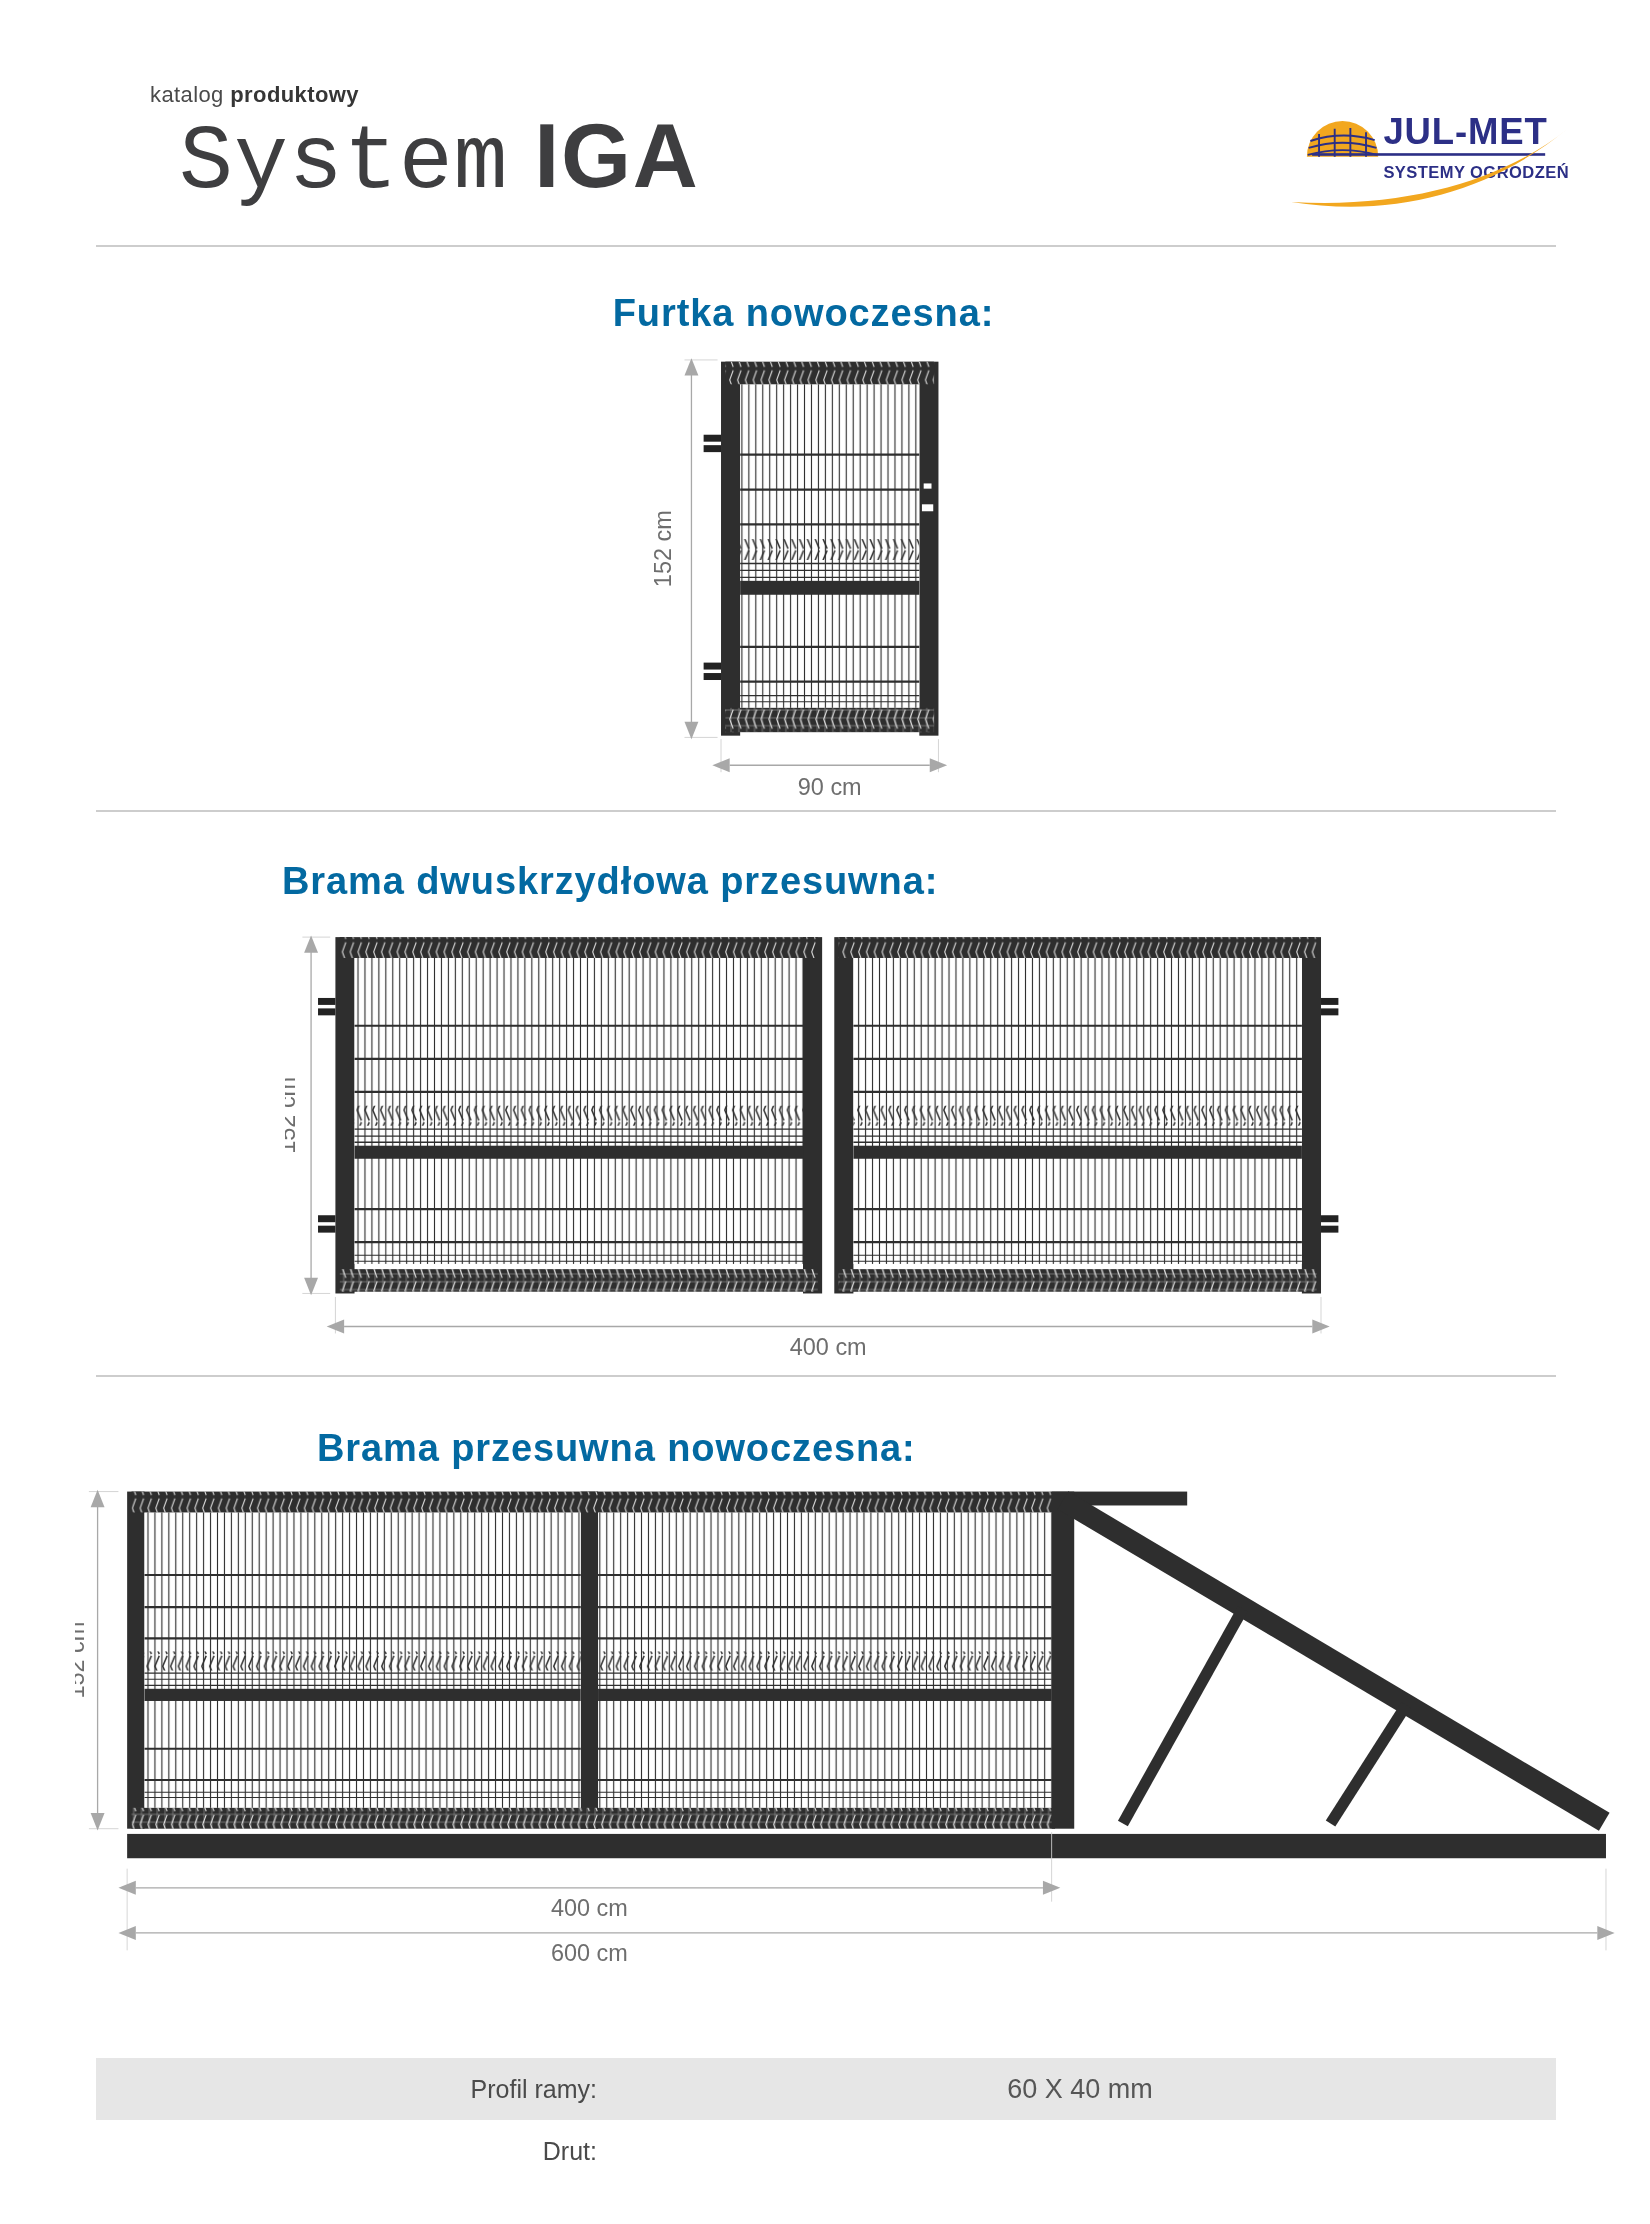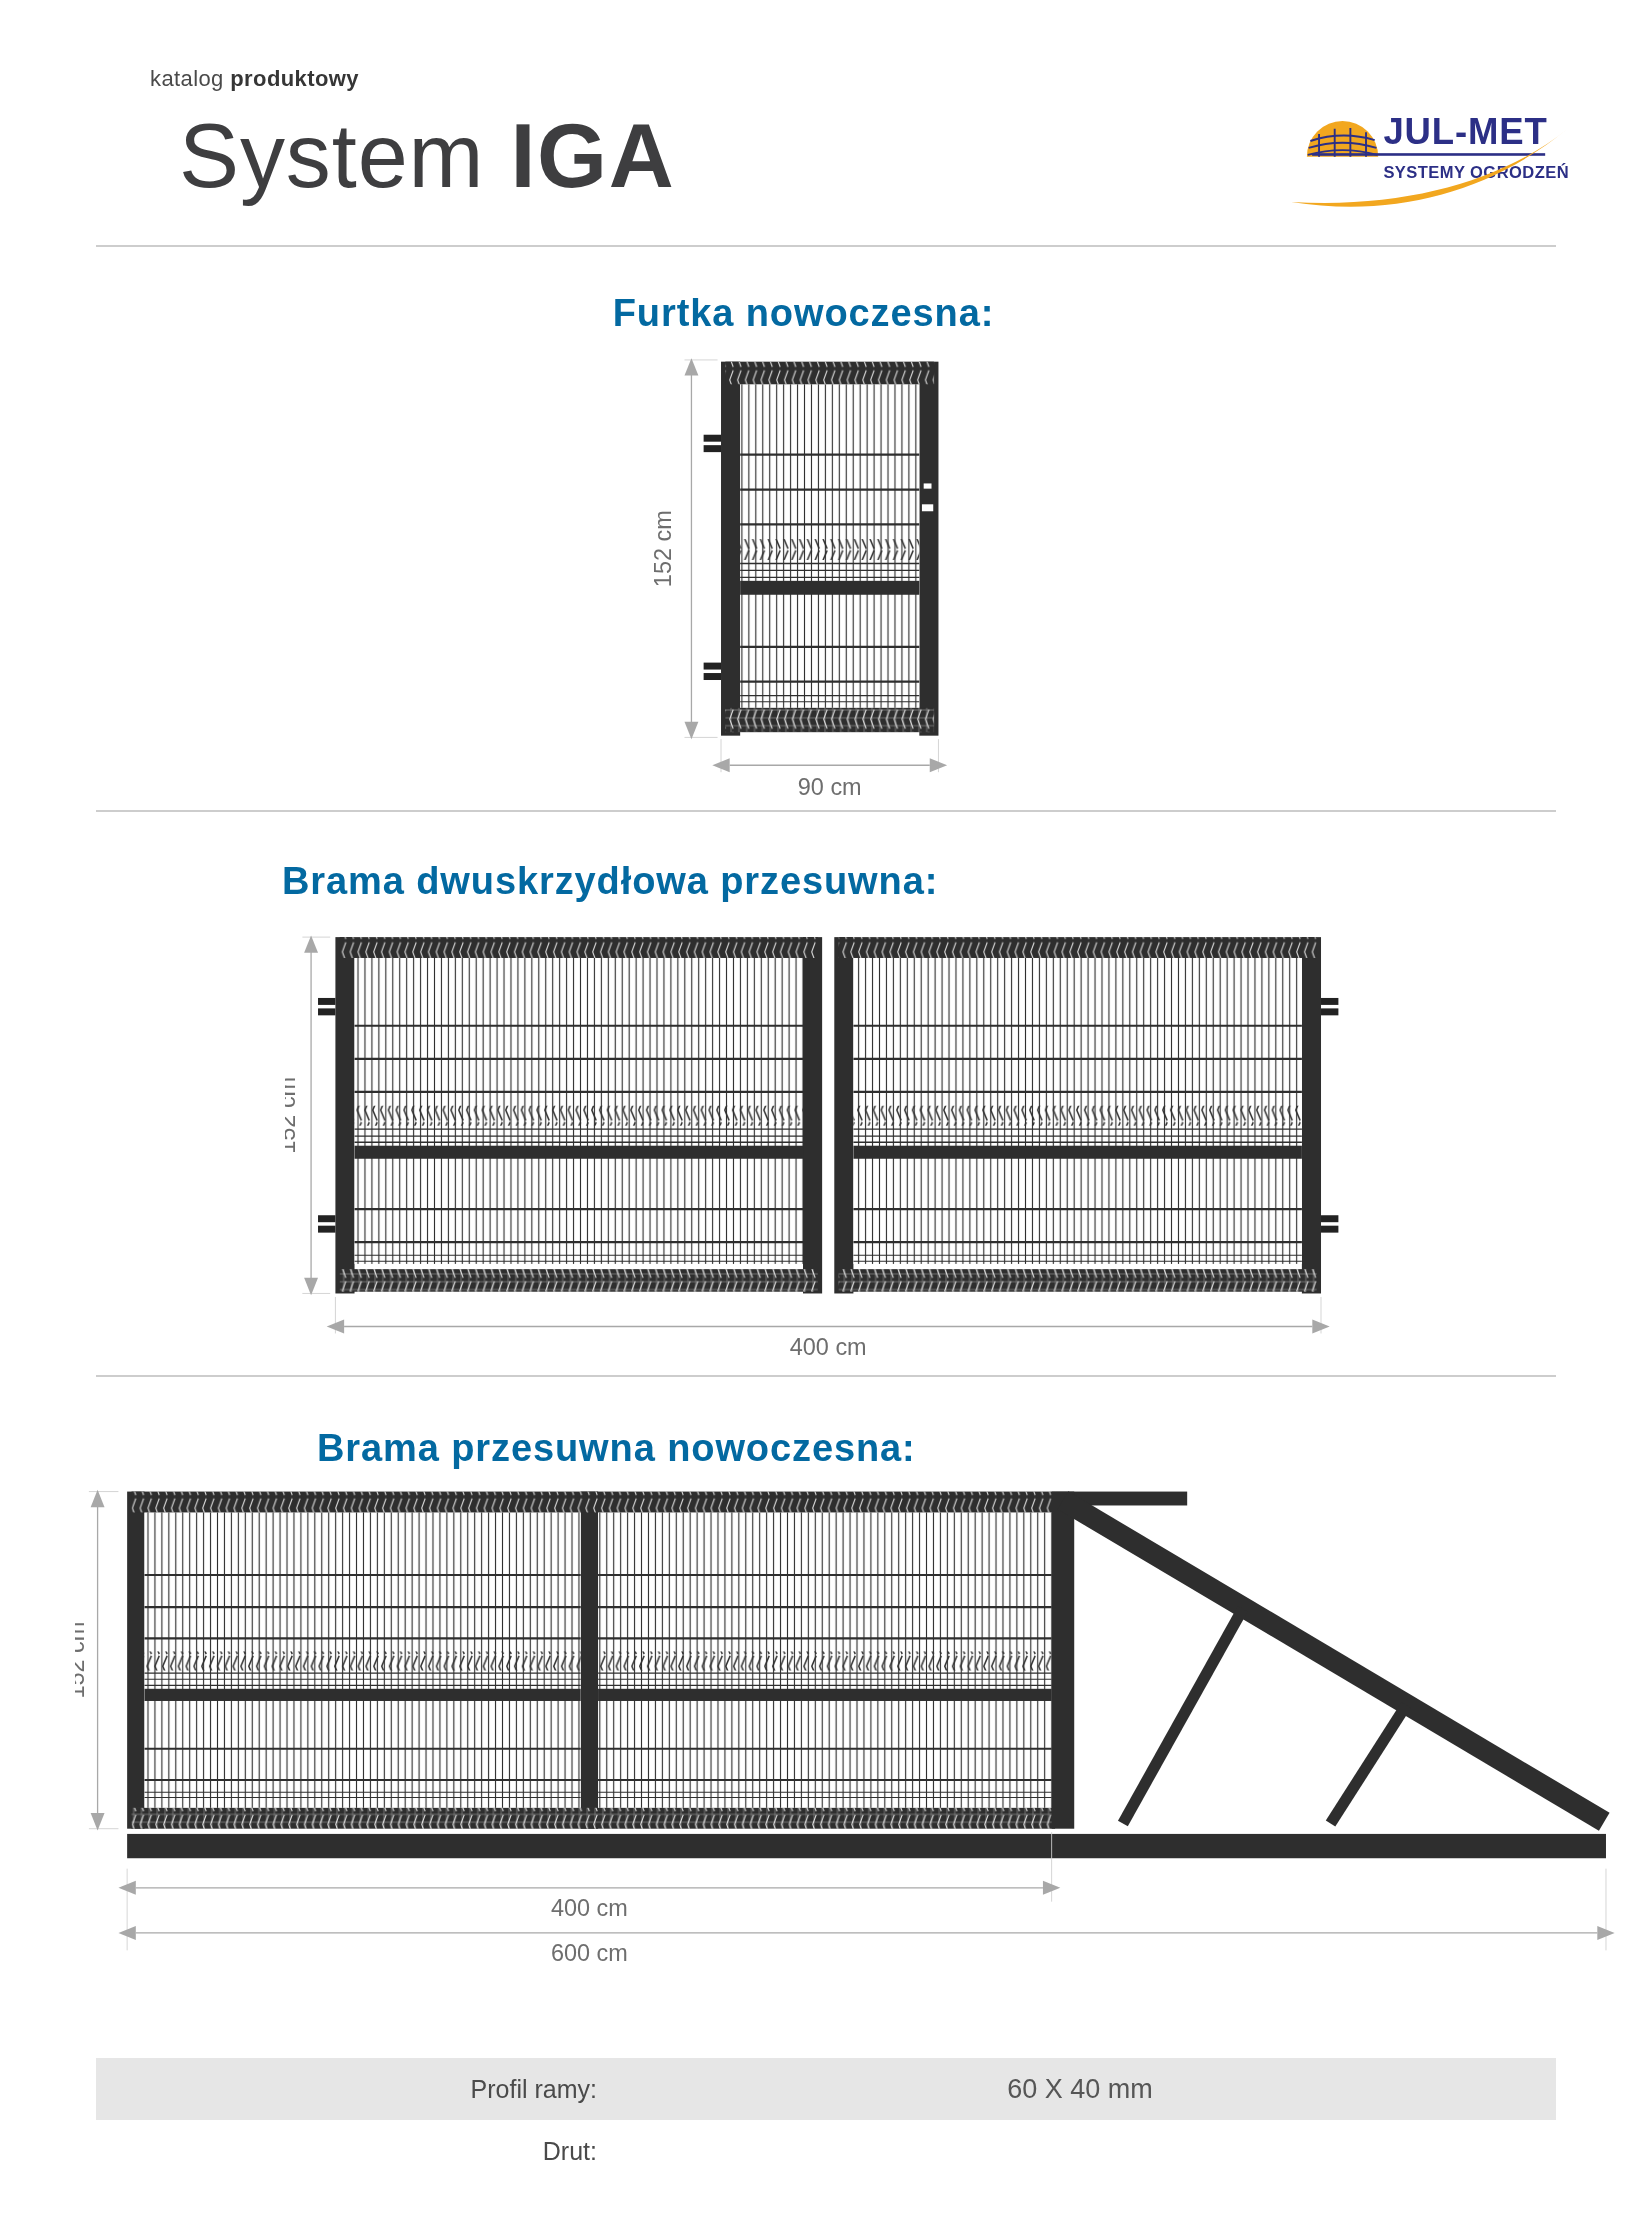--- a/index.html
+++ b/index.html
@@ -2,21 +2,21 @@
 <html style="font-size:14px"><head>
 <meta charset="utf-8">
 <style>
   html,body{margin:0;padding:0;background:#ffffff;}
   .page{position:relative;width:1650px;height:2225px;background:#ffffff;overflow:hidden;
         font-family:"Liberation Sans","DejaVu Sans",sans-serif;}
   .abs{position:absolute;}
   .kicker{font-size:22px;color:#4a4a4a;letter-spacing:0.4px;}
   .kicker b{color:#363636;}
   .big-title{font-size:90px;line-height:1;color:#3e3e40;letter-spacing:0.9px;white-space:nowrap;}
-  .big-title .light{font-weight:300;}
+  .big-title .light{font-weight:300;font-family:Liberation Mono, monospace;}
   .big-title .heavy{font-weight:800;letter-spacing:1.7px;}
   .divider{height:1.7px;background:#cdcdcd;}
   .sec-title{font-size:38px;font-weight:700;color:#0369a1;letter-spacing:0.9px;white-space:nowrap;}
   .sec-title-center{text-align:center;}
   .tech-title{font-size:40px;color:#3d3d3d;white-space:nowrap;}
   .tech-title .light{font-weight:300;}
   .tech-title b{font-weight:700;}
   .tech-row{width:1460px;height:63px;}
   .tech-row .lab{position:absolute;left:0;top:0;width:501px;height:63px;line-height:63px;
                  text-align:right;font-size:25px;color:#4a4a4a;}
@@ -40,21 +40,21 @@
       </pattern>
       <pattern id="chevW" width="9" height="26" patternUnits="userSpaceOnUse">
         <path d="M7 2 L3 13 L7 24" fill="none" stroke="#ffffff" stroke-width="1.2" opacity="0.85"></path>
       </pattern>
       <pattern id="gridW" width="9" height="9" patternUnits="userSpaceOnUse">
         <path d="M0 4.5 H9 M4.5 0 V9" stroke="#ffffff" stroke-width="0.8" opacity="0.45"></path>
       </pattern>
     </defs>
   </svg>
 
-  <div class="abs kicker" style="left:150px;top:66px;">
+  <div class="abs kicker" style="left:150px;top:82px;">
     <span>katalog</span>
     <b>produktowy</b>
   </div>
 
   <div class="abs big-title" style="left:179px;top:111px;">
     <span class="light">System</span>
     <span> </span>
     <span class="heavy">IGA</span>
   </div>
 

